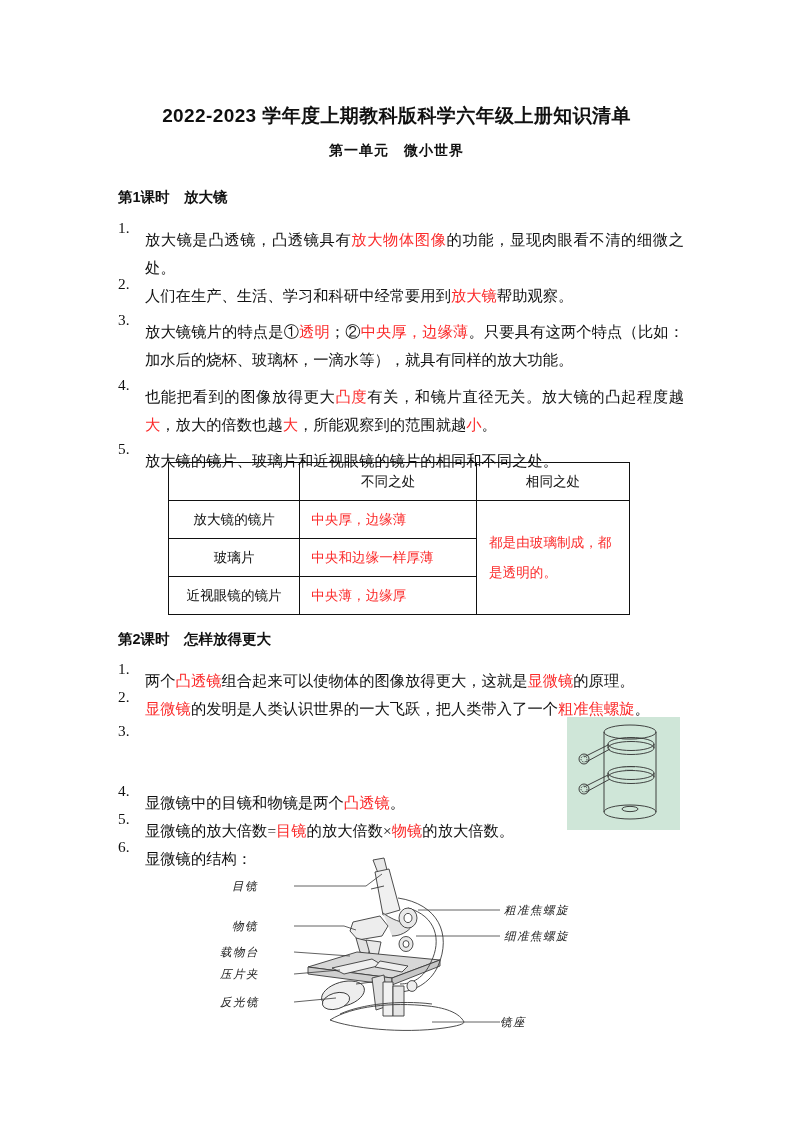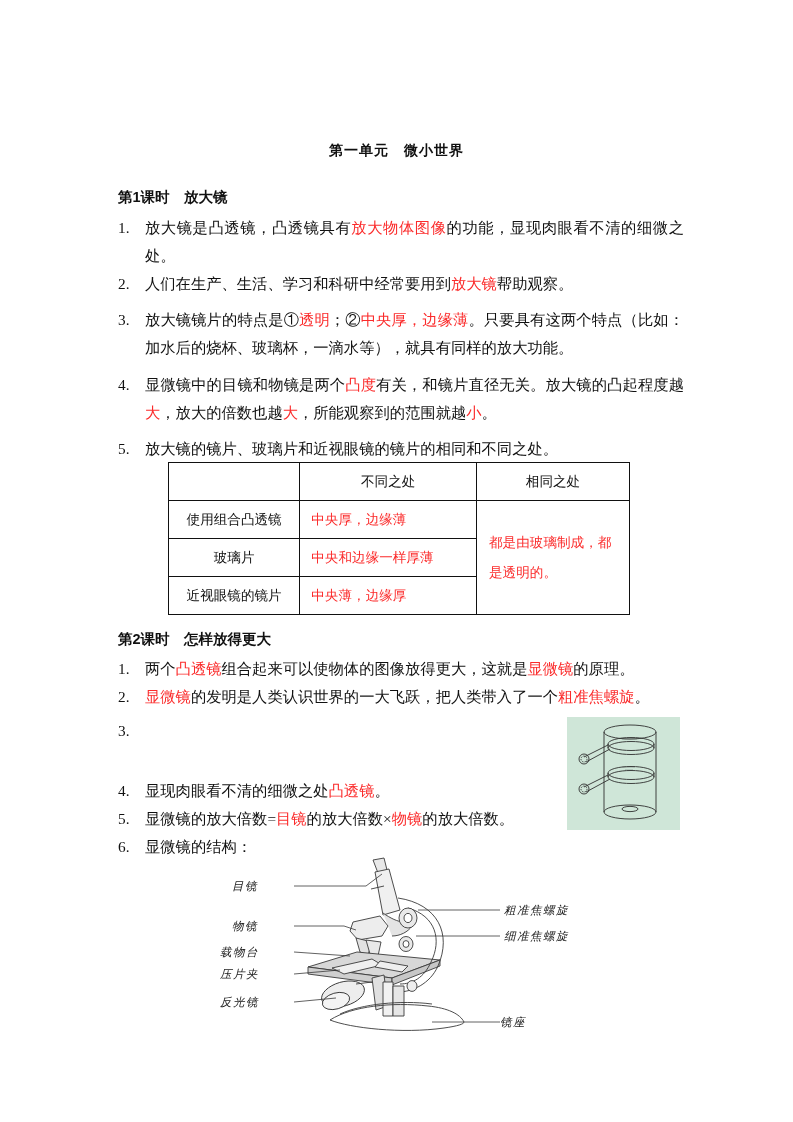--- a/index.html
+++ b/index.html
@@ -71,20 +71,21 @@
     left: 0;
     top: 0;
     width: 24px;
     text-align: left;
   }
   .item .body {
     display: block;
     margin-left: 27px;
     text-align: justify;
     text-justify: inter-ideograph;
+    margin-top: 12px;
   }
   .item.narrow .body { width: 420px; }
   .red { color: #fb2b2b; }
 
   
   .cmp-table {
     position: absolute;
     left: 168px;
     top: 462px;
     width: 462px;
@@ -136,20 +137,21 @@
     white-space: nowrap;
     font-style: italic;
     letter-spacing: 1.5px;
   }
 </style>
 </head>
 <body>
 
 <div class="page">
 
+  <div class="doc-title">2022-2023 学年度上期教科版科学六年级上册知识清单</div>
   <div class="unit-title">第一单元　微小世界</div>
 
   <div class="lesson-heading" style="top:188px;">第1课时　放大镜</div>
 
   <div class="item" style="top:214px;">
     <span class="num">1.</span>
     <span class="body"><span>放大镜是凸透镜，凸透镜具有</span><span class="red">放大物体图像</span><span>的功能，显现肉眼看不清的细微之处。</span></span>
   </div>
 
   <div class="item" style="top:270px;">
@@ -157,37 +159,37 @@
     <span class="body"><span>人们在生产、生活、学习和科研中经常要用到</span><span class="red">放大镜</span><span>帮助观察。</span></span>
   </div>
 
   <div class="item" style="top:306px;">
     <span class="num">3.</span>
     <span class="body"><span>放大镜镜片的特点是①</span><span class="red">透明</span><span>；②</span><span class="red">中央厚，边缘薄</span><span>。只要具有这两个特点（比如：加水后的烧杯、玻璃杯，一滴水等），就具有同样的放大功能。</span></span>
   </div>
 
   <div class="item" style="top:371px;">
     <span class="num">4.</span>
-    <span class="body"><span>显微镜中的目镜和物镜是两个</span><span class="red">凸度</span><span>有关，和镜片直径无关。放大镜的凸起程度越</span><span class="red">大</span><span>，放大的倍数也越</span><span class="red">大</span><span>，所能观察到的范围就越</span><span class="red">小</span><span>。</span></span>
+    <span class="body"><span>也能把看到的图像放得更大</span><span class="red">凸度</span><span>有关，和镜片直径无关。放大镜的凸起程度越</span><span class="red">大</span><span>，放大的倍数也越</span><span class="red">大</span><span>，所能观察到的范围就越</span><span class="red">小</span><span>。</span></span>
   </div>
 
   <div class="item" style="top:435px;">
     <span class="num">5.</span>
     <span class="body"><span>放大镜的镜片、玻璃片和近视眼镜的镜片的相同和不同之处。</span></span>
   </div>
 
   <table class="cmp-table">
     <tbody>
       <tr>
         <td class="c1"></td>
         <td class="c2">不同之处</td>
         <td class="c3">相同之处</td>
       </tr>
       <tr>
-        <td class="c1">使用组合凸透镜</td>
+        <td class="c1">放大镜的镜片</td>
         <td class="c2l red">中央厚，边缘薄</td>
         <td class="same red" rowspan="3">都是由玻璃制成，都是透明的。</td>
       </tr>
       <tr>
         <td class="c1">玻璃片</td>
         <td class="c2l red">中央和边缘一样厚薄</td>
       </tr>
       <tr>
         <td class="c1">近视眼镜的镜片</td>
         <td class="c2l red">中央薄，边缘厚</td>
@@ -206,21 +208,21 @@
     <span class="num">2.</span>
     <span class="body"><span class="red">显微镜</span><span>的发明是人类认识世界的一大飞跃，把人类带入了一个</span><span class="red">粗准焦螺旋</span><span>。</span></span>
   </div>
 
   <div class="item narrow" style="top:717px;">
     <span class="num">3.</span>
   </div>
 
   <div class="item" style="top:777px;">
     <span class="num">4.</span>
-    <span class="body"><span>显现肉眼看不清的细微之处</span><span class="red">凸透镜</span><span>。</span></span>
+    <span class="body"><span>显微镜中的目镜和物镜是两个</span><span class="red">凸透镜</span><span>。</span></span>
   </div>
 
   <div class="item" style="top:805px;">
     <span class="num">5.</span>
     <span class="body"><span>显微镜的放大倍数=</span><span class="red">目镜</span><span>的放大倍数×</span><span class="red">物镜</span><span>的放大倍数。</span></span>
   </div>
 
   <div class="item" style="top:833px;">
     <span class="num">6.</span>
     <span class="body"><span>显微镜的结构：</span></span>

